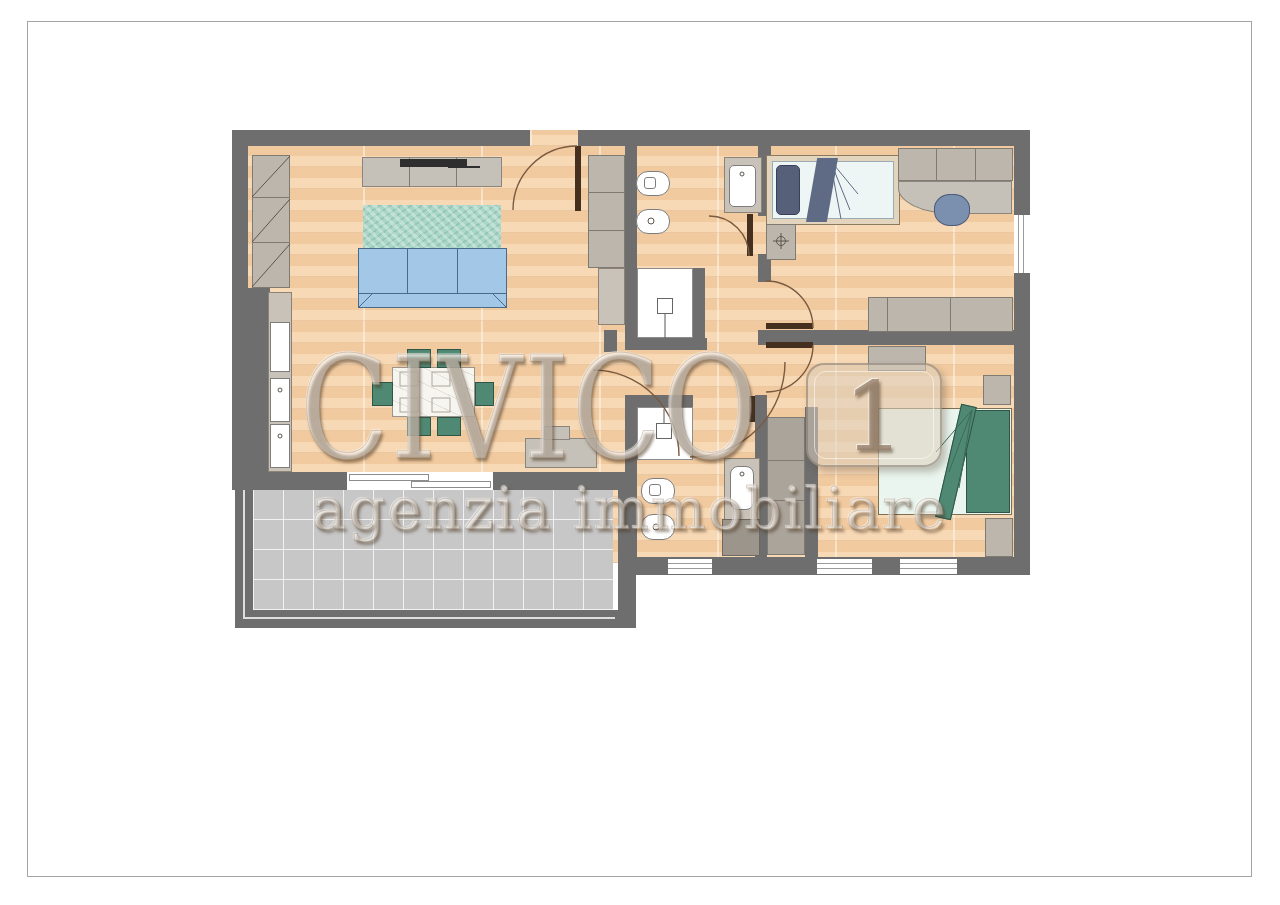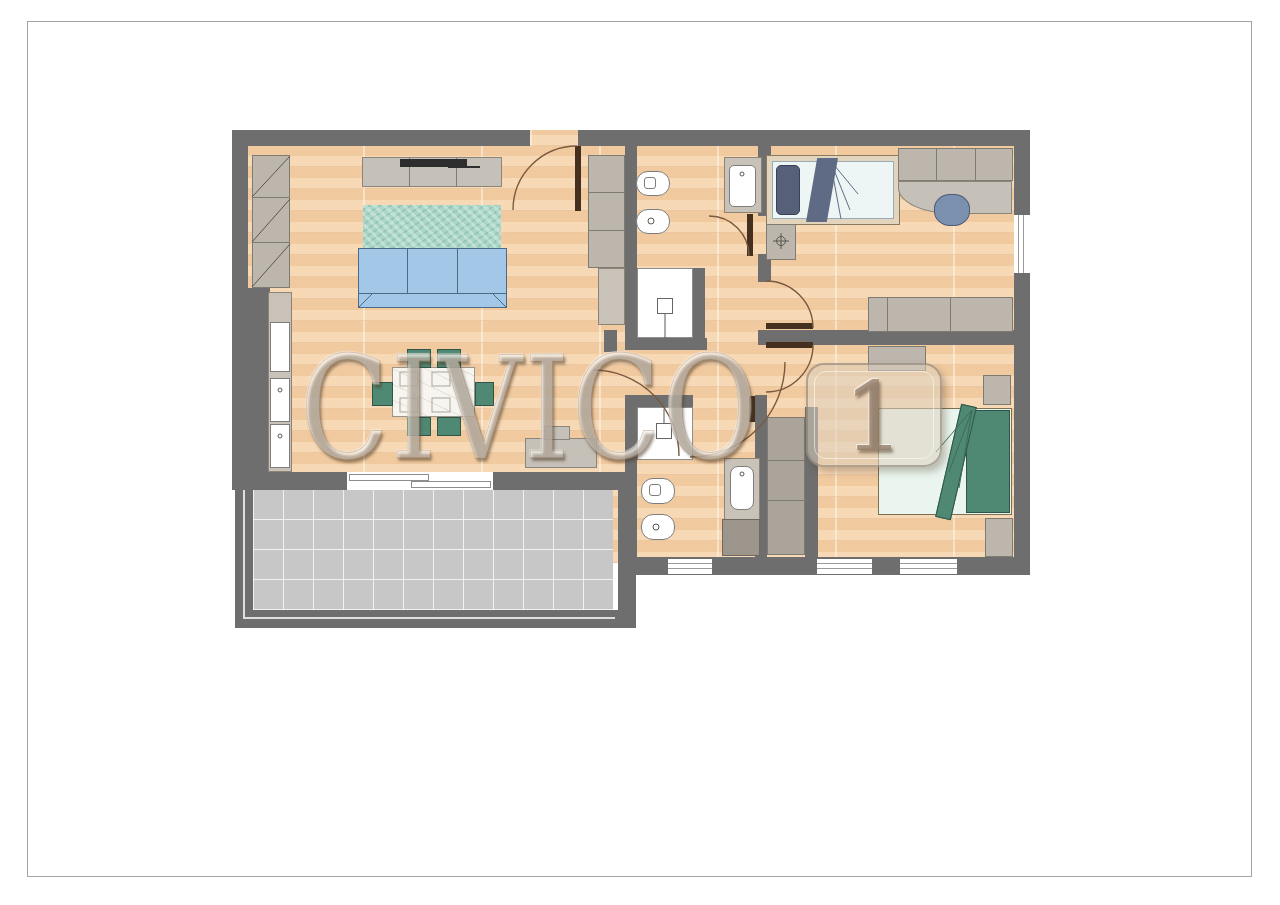--- a/index.html
+++ b/index.html
@@ -225,14 +225,15 @@
     </g>
     <path d="M448,167 H480" stroke="#2e2e2e" stroke-width="2"></path>
   </svg>
 
   <div class="wm" style="left:300px;top:338px;font-size:142px;letter-spacing:2px;transform:scaleX(.82);transform-origin:left top;">CIVICO</div>
   <div class="abs" style="left:806px;top:363px;width:136px;height:104px;border-radius:18px;z-index:41;
        background:rgba(221,207,190,.55);border:2px solid rgba(130,118,105,.55);box-shadow:4px 5px 7px rgba(80,60,40,.3);">
     <div class="abs" style="left:6px;top:6px;right:6px;bottom:6px;border:1px solid rgba(255,255,255,.55);border-radius:12px;"></div>
     <div class="wm" style="left:0;top:4px;width:100%;text-align:center;font-size:96px;color:rgba(150,128,106,.8);-webkit-text-stroke:0;">1</div>
   </div>
+  <div class="wm" style="left:312px;top:480px;font-size:58px;letter-spacing:2px;">agenzia immobiliare</div>
 
 </div>
 
 </body></html>

